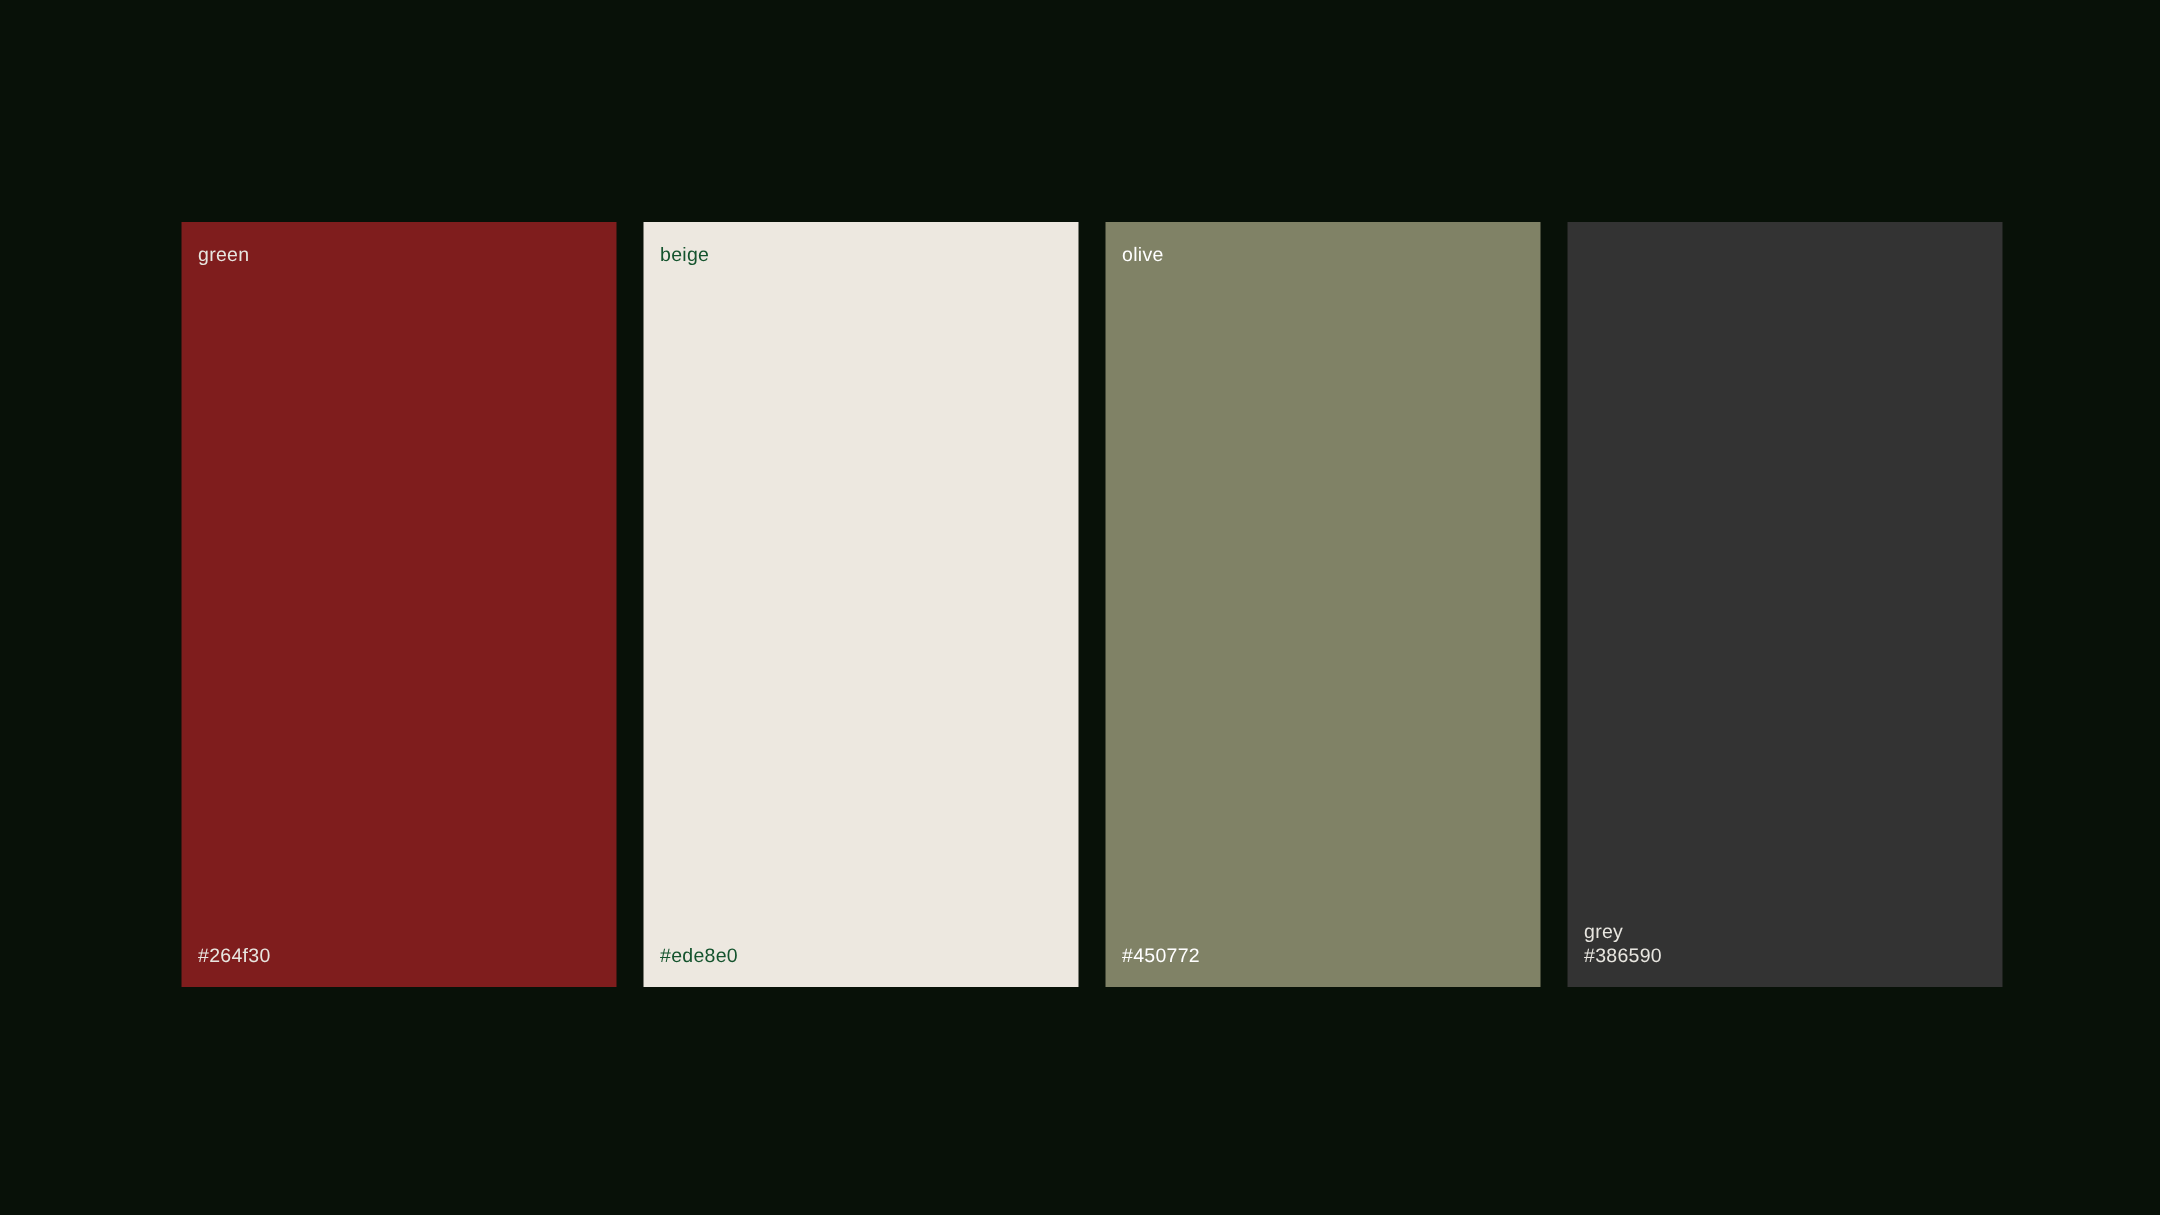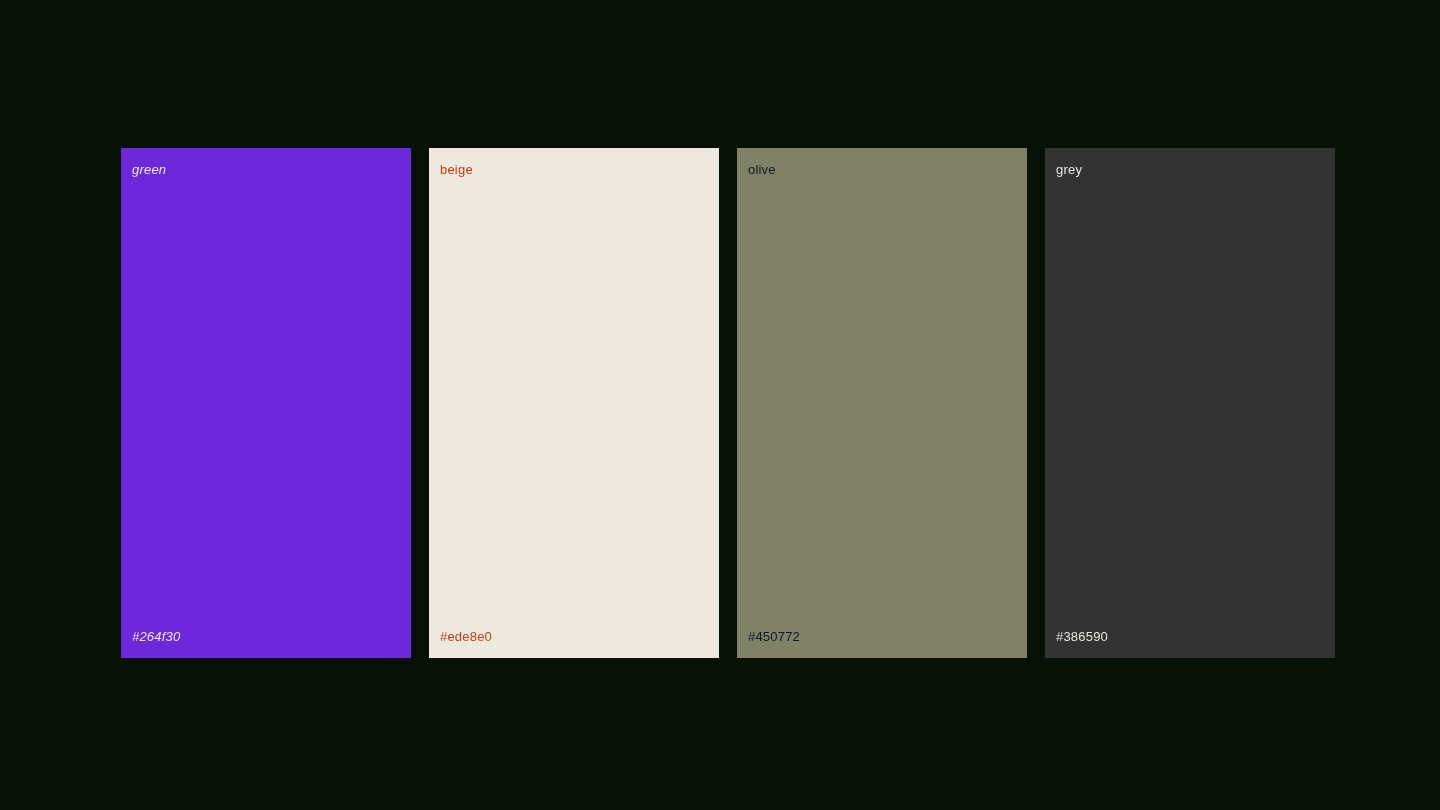--- a/index.html
+++ b/index.html
@@ -44,33 +44,33 @@
     padding-left: 11px;
     white-space: nowrap;
     font-weight: 400;
   }
 </style>
 </head>
 <body style="background: rgb(8, 17, 8);">
 
 <div id="palette-board">
 
-  <div class="swatch" style="background-color: #6d28d9; color: rgb(232, 230, 224); font-style: italic;">
+  <div class="swatch" style="background-color: #7f1d1d; color: rgb(232, 230, 224);">
     <div class="swatch-name">green</div>
     <div class="swatch-hex">#264f30</div>
   </div>
 
-  <div class="swatch" style="background-color: rgb(237, 232, 224); color: #c2410c;">
+  <div class="swatch" style="background-color: rgb(237, 232, 224); color: #14532d;">
     <div class="swatch-name">beige</div>
     <div class="swatch-hex">#ede8e0</div>
   </div>
 
-  <div class="swatch" style="background-color: rgb(128, 130, 102); color: #0f172a;">
+  <div class="swatch" style="background-color: rgb(128, 130, 102); color: #ffffff;">
     <div class="swatch-name">olive</div>
     <div class="swatch-hex">#450772</div>
   </div>
 
-  <div class="swatch" style="background-color: rgb(51, 51, 51); color: rgb(232, 230, 224);">
+  <div class="swatch" style="background-color: rgb(51, 51, 51); color: rgb(232, 230, 224); justify-content: flex-end;">
     <div class="swatch-name">grey</div>
     <div class="swatch-hex">#386590</div>
   </div>
 
 </div>
 
 </body></html>

